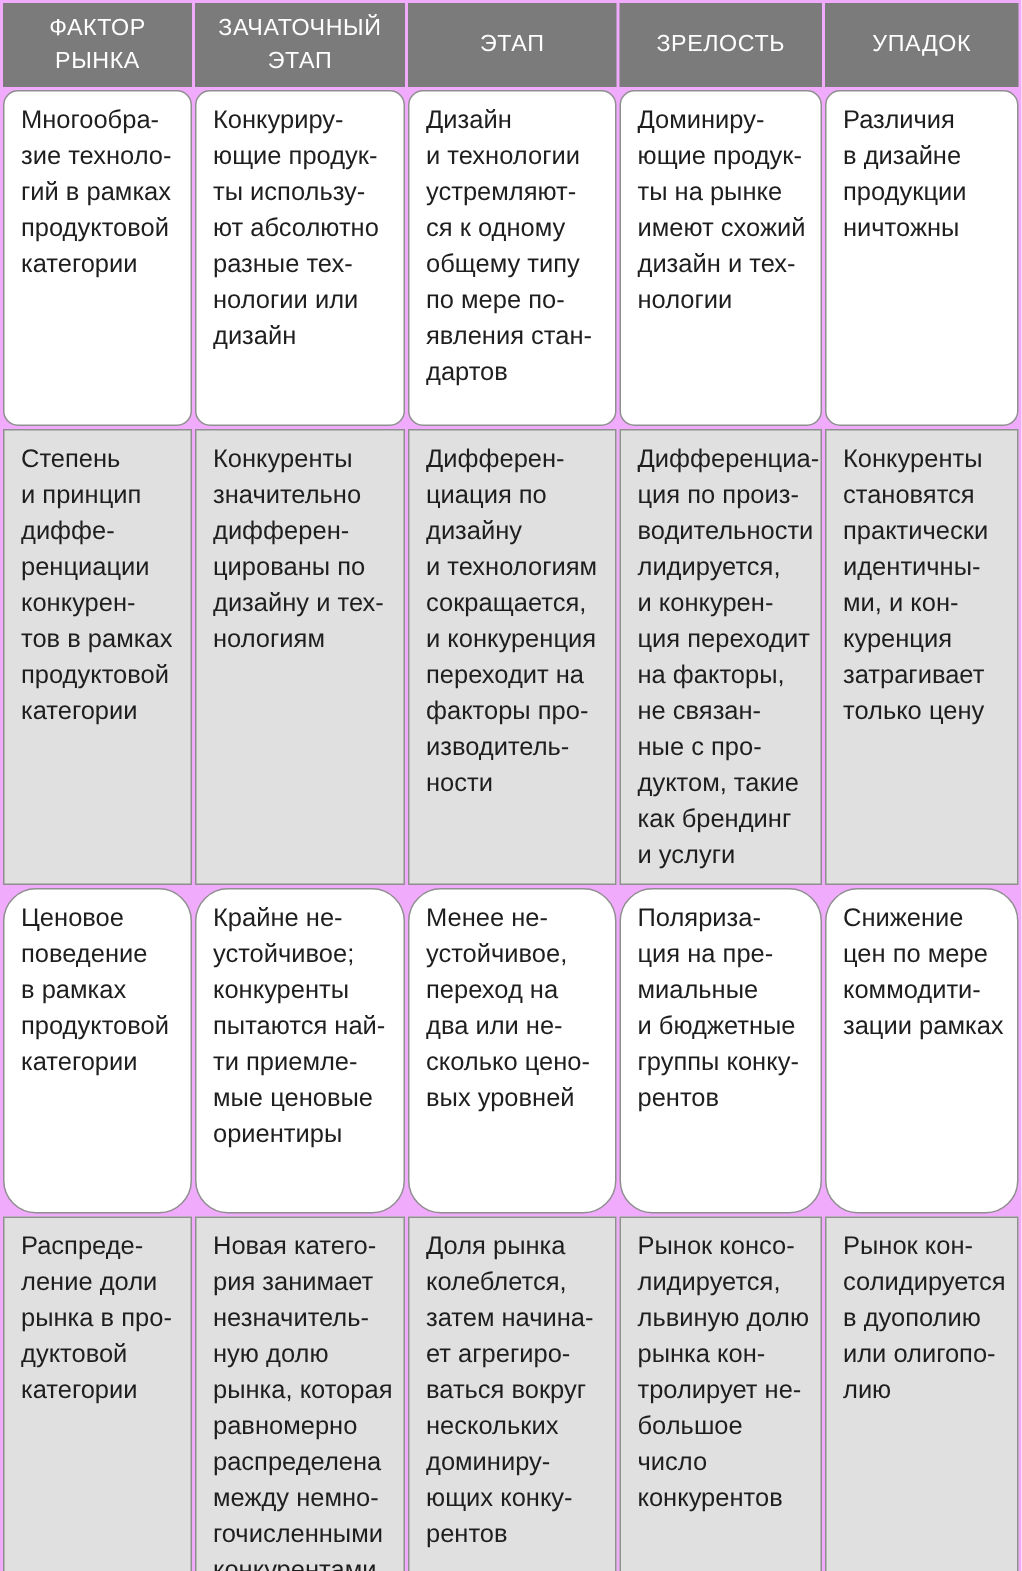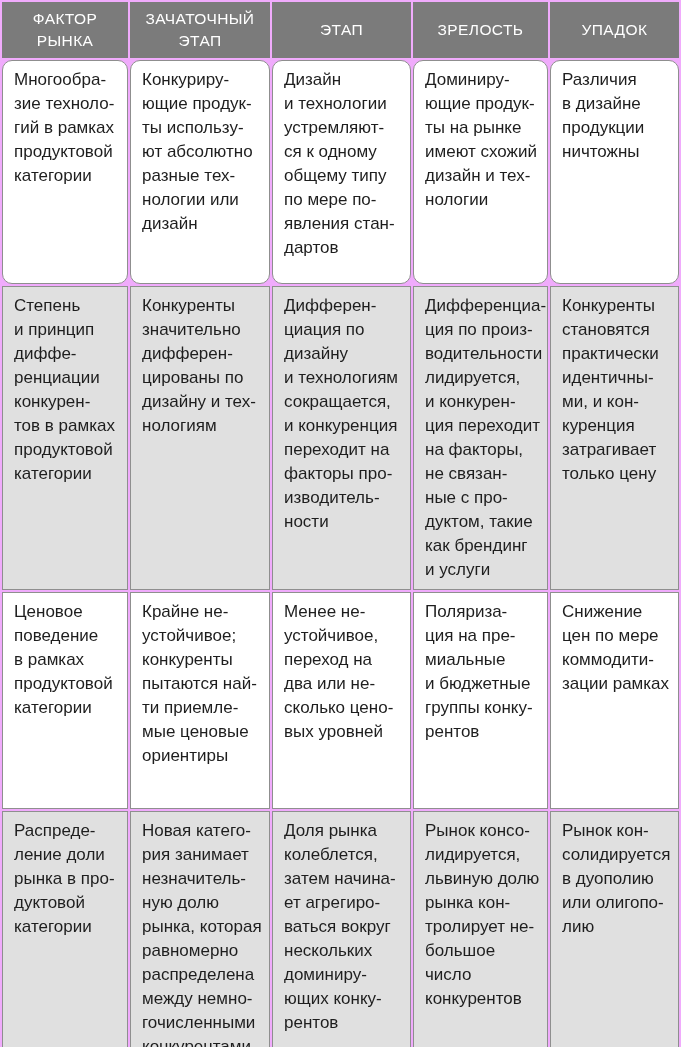--- a/index.html
+++ b/index.html
@@ -45,21 +45,21 @@
     line-height: 24px;
     vertical-align: top;
     text-align: left;
     padding: 7px 5px 7px 11px;
   }
   tr.striped td {
     background: var(--stripe-bg, #e0e0e0);
   }
   tr.row-h1 td { height: 224px; border-radius: 10px; }
   tr.row-h2 td { height: 302px; }
-  tr.row-h3 td { height: 217px; }
+  tr.row-h3 td { height: 217px; border-radius: 22px; }
   tr.row-h4 td { height: 213px; }
   .bottom-rule {
     width: 681px;
     height: 7px;
     background: var(--bottom-rule, #545454);
   }
 </style>
 </head>
 <body>
 

